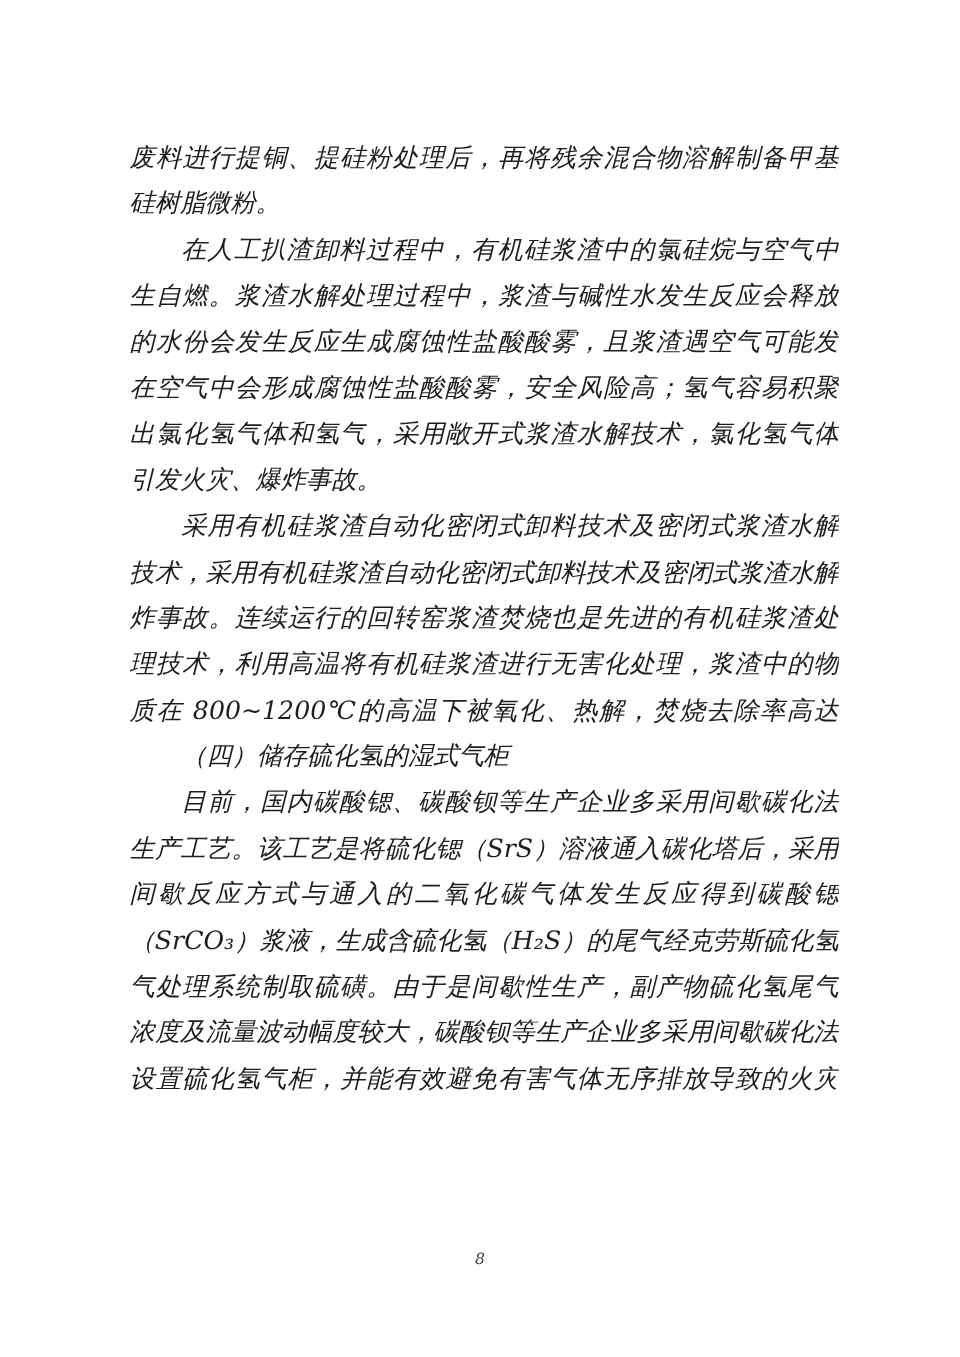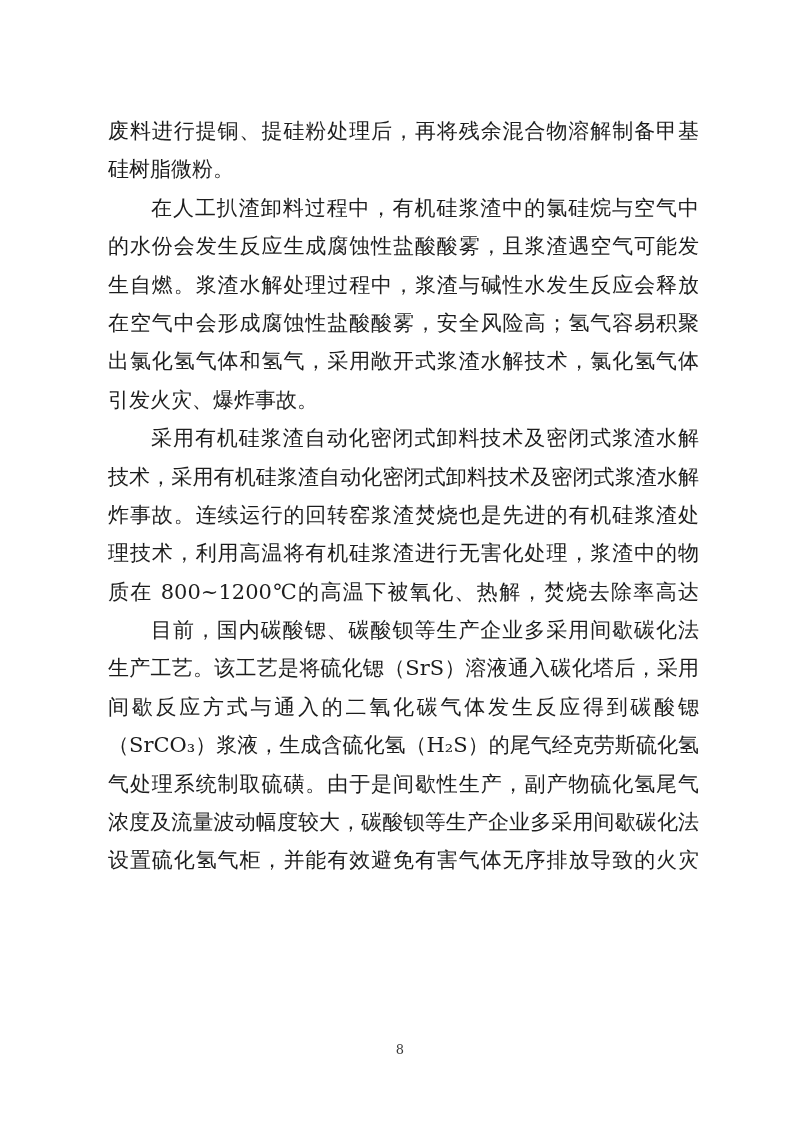--- a/index.html
+++ b/index.html
@@ -8,20 +8,21 @@
     background: #ffffff;
   }
   .page {
     position: relative;
     width: 800px;
     height: 1131px;
     background: #ffffff;
     overflow: hidden;
     font-family: "DejaVu Serif", "Liberation Serif", serif;
     color: #1d1d1d;
+    font-style: italic;
   }
   .text-block {
     position: absolute;
     left: 108px;
     top: 112px;
     width: 591px;
   }
   .line {
     height: 38.4px;
     line-height: 38.4px;
@@ -51,30 +52,31 @@
   }
 </style>
 </head>
 <body>
 
 <div class="page">
   <div class="text-block">
     <div class="line j">废料进行提铜、提硅粉处理后，再将残余混合物溶解制备甲基</div>
     <div class="line">硅树脂微粉。</div>
     <div class="line ind j">在人工扒渣卸料过程中，有机硅浆渣中的氯硅烷与空气中</div>
+    <div class="line j">生自燃。浆渣水解处理过程中，浆渣与碱性水发生反应会释放</div>
     <div class="line j">的水份会发生反应生成腐蚀性盐酸酸雾，且浆渣遇空气可能发</div>
-    <div class="line j">生自燃。浆渣水解处理过程中，浆渣与碱性水发生反应会释放</div>
     <div class="line j">在空气中会形成腐蚀性盐酸酸雾，安全风险高；氢气容易积聚</div>
     <div class="line j">出氯化氢气体和氢气，采用敞开式浆渣水解技术，氯化氢气体</div>
     <div class="line">引发火灾、爆炸事故。</div>
     <div class="line ind j">采用有机硅浆渣自动化密闭式卸料技术及密闭式浆渣水解</div>
     <div class="line j">技术，采用有机硅浆渣自动化密闭式卸料技术及密闭式浆渣水解</div>
     <div class="line j">炸事故。连续运行的回转窑浆渣焚烧也是先进的有机硅浆渣处</div>
     <div class="line j">理技术，利用高温将有机硅浆渣进行无害化处理，浆渣中的物</div>
     <div class="line j">质在 800~1200℃的高温下被氧化、热解，焚烧去除率高达</div>
+    <div class="line ind">（四）储存硫化氢的湿式气柜</div>
     <div class="line ind j">目前，国内碳酸锶、碳酸钡等生产企业多采用间歇碳化法</div>
     <div class="line j">生产工艺。该工艺是将硫化锶（SrS）溶液通入碳化塔后，采用</div>
     <div class="line j">间歇反应方式与通入的二氧化碳气体发生反应得到碳酸锶</div>
     <div class="line j">（SrCO₃）浆液，生成含硫化氢（H₂S）的尾气经克劳斯硫化氢尾</div>
     <div class="line j">气处理系统制取硫磺。由于是间歇性生产，副产物硫化氢尾气</div>
     <div class="line j">浓度及流量波动幅度较大，碳酸钡等生产企业多采用间歇碳化法</div>
     <div class="line j">设置硫化氢气柜，并能有效避免有害气体无序排放导致的火灾</div>
   </div>
   <div class="page-number">8</div>
 </div>

